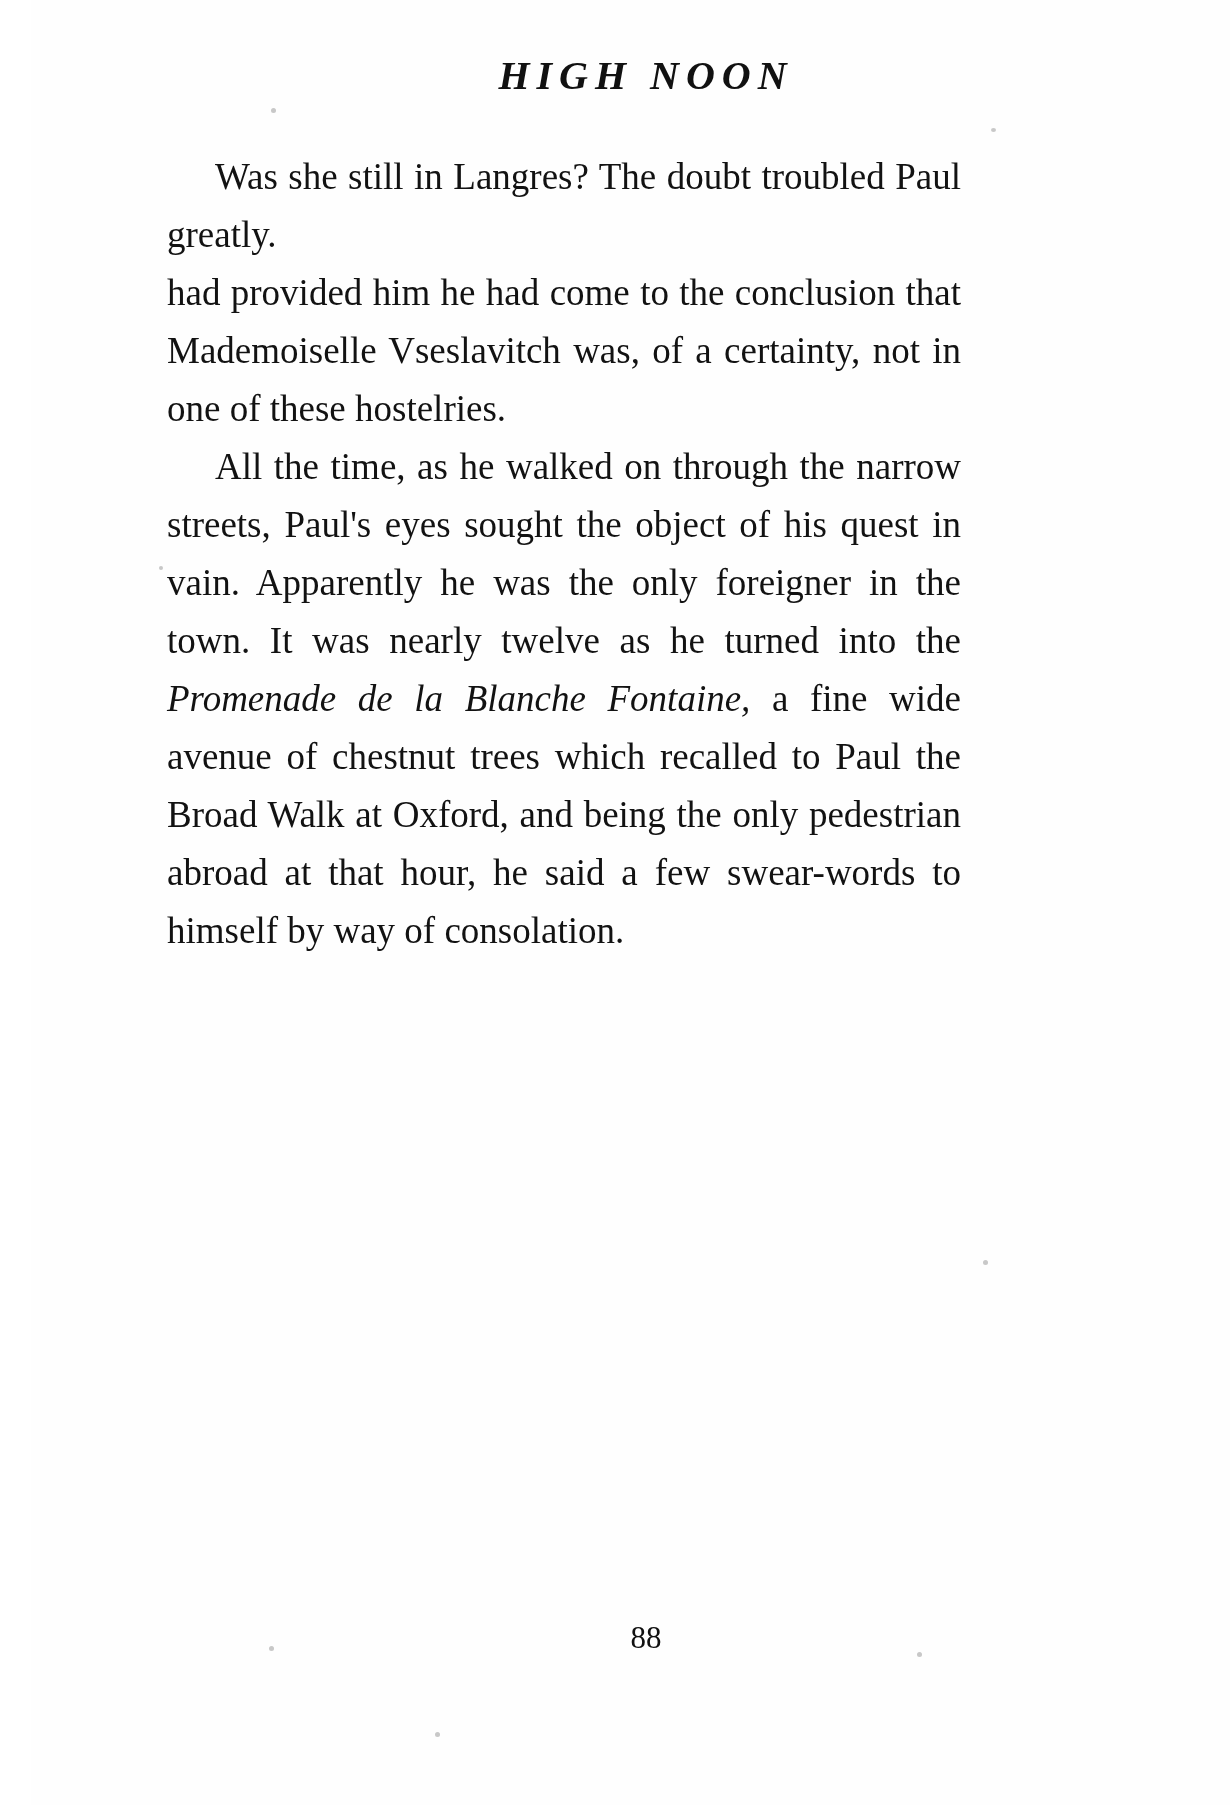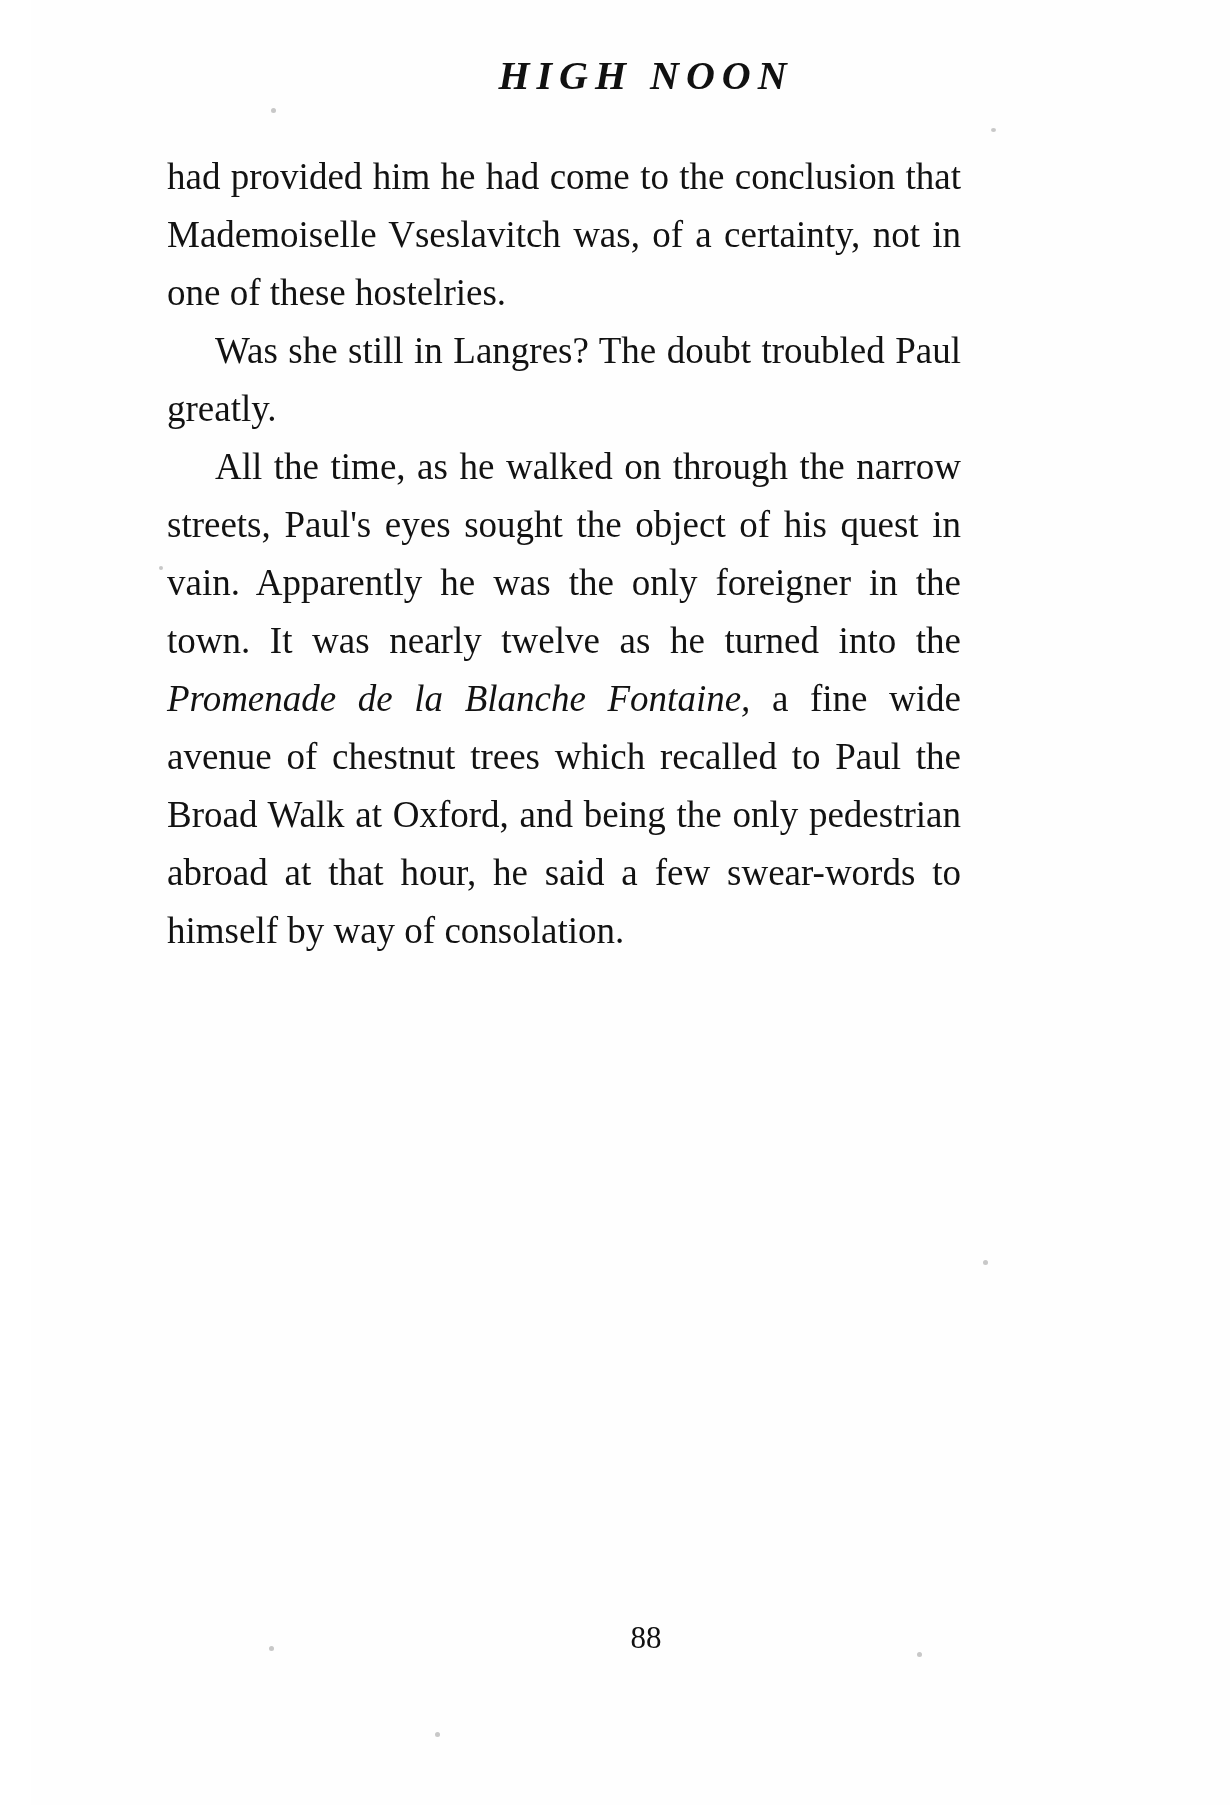--- a/index.html
+++ b/index.html
@@ -83,23 +83,23 @@
 </style>
 </head>
 <body>
 
 <div class="page">
 
   <div class="running-head">HIGH NOON</div>
 
   <div class="text-block">
 
+    <p class="para indent">Was she still in Langres?  The doubt troubled Paul greatly.</p>
+
     <p class="para">had provided him he had come to the conclusion that Mademoiselle Vseslavitch was, of a certainty, not in one of these hostelries.</p>
-
-    <p class="para indent">Was she still in Langres?  The doubt troubled Paul greatly.</p>
 
     <p class="para indent">
       <span>All the time, as he walked on through the narrow streets, Paul's eyes sought the object of his quest in vain.  Apparently he was the only foreigner in the town.  It was nearly twelve as he turned into the </span><i>Promenade de la Blanche Fontaine,</i><span> a fine wide avenue of chestnut trees which recalled to Paul the Broad Walk at Oxford, and being the only pedestrian abroad at that hour, he said a few swear-words to himself by way of consolation.</span>
     </p>
 
 
   </div>
 
   <div class="folio">88</div>
 

